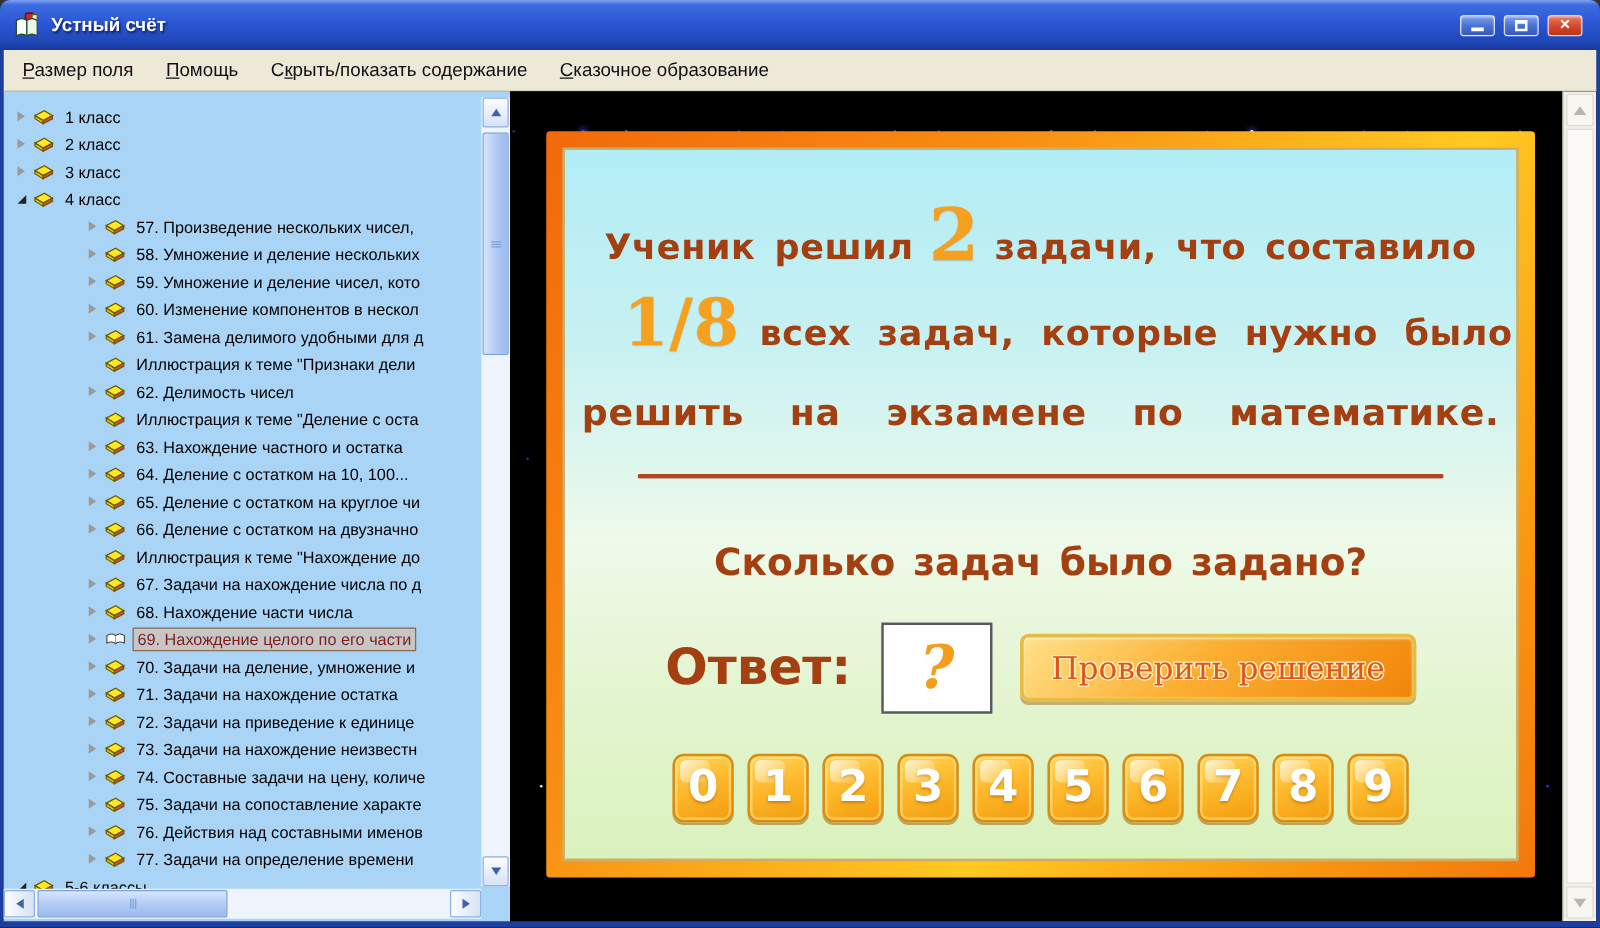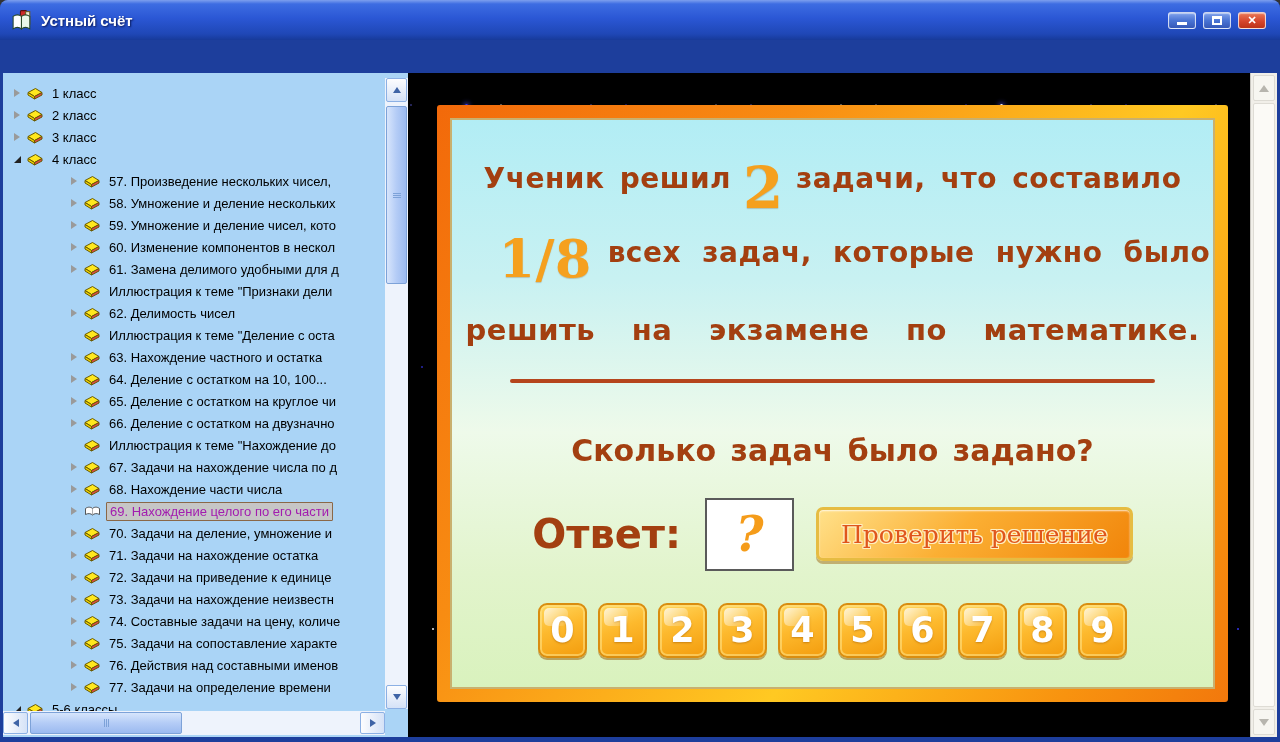--- a/index.html
+++ b/index.html
@@ -37,21 +37,21 @@
   .tree-panel{position:absolute;top:73px;left:3px;width:405px;height:664px;background:#aad4f6;}
   .tree-rows{position:absolute;left:0;top:0;right:23px;bottom:24px;overflow:hidden;padding-top:9px;}
   .tree-row{height:22px;display:flex;align-items:center;white-space:nowrap;font-size:13px;color:#000;}
   .tree-row .expander{width:14px;display:flex;justify-content:center;align-items:center;flex:none;}
   .exp-collapsed{width:0;height:0;border-top:4px solid transparent;border-bottom:4px solid transparent;border-left:6px solid #9a9a9a;}
   .exp-expanded{width:0;height:0;border-bottom:7px solid #222;border-left:7px solid transparent;}
   .tree-row .book{width:17px;margin:0 5px 0 3px;flex:none;display:flex;align-items:center;}
   .lvl0{padding-left:7px;}
   .lvl1{padding-left:64px;}
   .tree-label{padding:1px 3px;}
-  .tree-label.sel{background:#c6c6c6;border:1px solid #8a6848;color:#a21caf;border-radius:1px;}
+  .tree-label.sel{background:#c6c6c6;border:1px solid #8a6848;color:#7f1d1d;border-radius:1px;}
   
   .vscroll{position:absolute;top:5px;right:0;width:23px;bottom:28px;background:#eef3fc;}
   .hscroll{position:absolute;left:0;right:23px;bottom:2px;height:24px;background:#eef3fc;}
   .sb-btn{position:absolute;background:linear-gradient(180deg,#fdfdfe,#d5e2f7);border:1px solid #8cb0e4;border-radius:2px;
           display:flex;align-items:center;justify-content:center;}
   .vscroll .sb-btn{left:1px;right:1px;height:24px;}
   .hscroll .sb-btn{top:1px;bottom:1px;width:25px;background:linear-gradient(90deg,#fdfdfe,#d5e2f7);}
   .sb-up{top:0;} .sb-down{bottom:0;} .sb-left{left:0;} .sb-right{right:0;}
   .tri-up{width:0;height:0;border-left:4px solid transparent;border-right:4px solid transparent;border-bottom:6px solid #3f64a6;}
   .tri-down{width:0;height:0;border-left:4px solid transparent;border-right:4px solid transparent;border-top:6px solid #3f64a6;}
@@ -78,21 +78,21 @@
   .card{
     position:absolute;left:29px;top:32px;width:791px;height:597px;padding:13px;border-radius:3px;
     background:linear-gradient(125deg,#f2690a 0%,#f88c12 30%,#ffc922 62%,#f8930f 86%,#f2780c 100%);
   }
   .card-inner{
     width:100%;height:100%;border:2px solid #c9b06e;
     background:linear-gradient(180deg,#b2edf5 0%,#c8f1f2 28%,#eefaea 55%,#e2f4cc 80%,#d9f2bd 100%);
     display:flex;flex-direction:column;align-items:center;
     color:#a33f10;font-family:"DejaVu Sans",sans-serif;font-weight:bold;
   }
-  .pline{font-size:28px;letter-spacing:.5px;display:flex;align-items:flex-start;}
+  .pline{font-size:28px;letter-spacing:.5px;display:flex;align-items:flex-end;}
   .l1{margin-top:42px;word-spacing:5px;}
   .l2{margin-top:22px;word-spacing:11px;}
   .l3{margin-top:30px;word-spacing:26px;font-size:29px;}
   .bignum{font-family:"DejaVu Serif",serif;color:#f5a01e;font-weight:bold;line-height:.9;
           text-shadow:0 1px 1px rgba(120,60,0,.25);margin-left:44px;}
   .big1{font-size:58px;margin:0 12px;}
   .big2{font-size:52px;margin-right:16px;}
   .divider{margin-top:32px;width:645px;height:0;border:none;border-top:4px solid #b5451c;border-radius:2px;}
   .question{margin-top:42px;font-size:30px;word-spacing:4px;}
   .answer-row{margin-top:30px;display:flex;align-items:center;}
@@ -139,20 +139,26 @@
         </span>
       <span class="wbtn">
           <span class="glyph-max"></span>
         </span>
       <span class="wbtn close">
           <span class="glyph-close">✕</span>
         </span>
     </span>
   </div>
 
+  <div class="menubar" id="menubar">
+      <div class="menu-item"><span></span><u>Р</u><span>азмер поля</span></div>
+      <div class="menu-item"><span></span><u>П</u><span>омощь</span></div>
+      <div class="menu-item"><span>С</span><u>к</u><span>рыть/показать содержание</span></div>
+      <div class="menu-item"><span></span><u>С</u><span>казочное образование</span></div>
+    </div>
 
   <div class="tree-panel">
     <div class="tree-rows" id="tree-rows">
         <div class="tree-row lvl0">
           <span class="expander">
             <span class="exp-collapsed"></span>
           </span>
           <span class="book">
             <svg width="16" height="13" viewBox="0 0 16 13">
               <polygon points="1,5.5 8.5,1.5 15,5.5 7.5,9.5" fill="#ffe81e" stroke="#6a5a00" stroke-width="1"></polygon>

